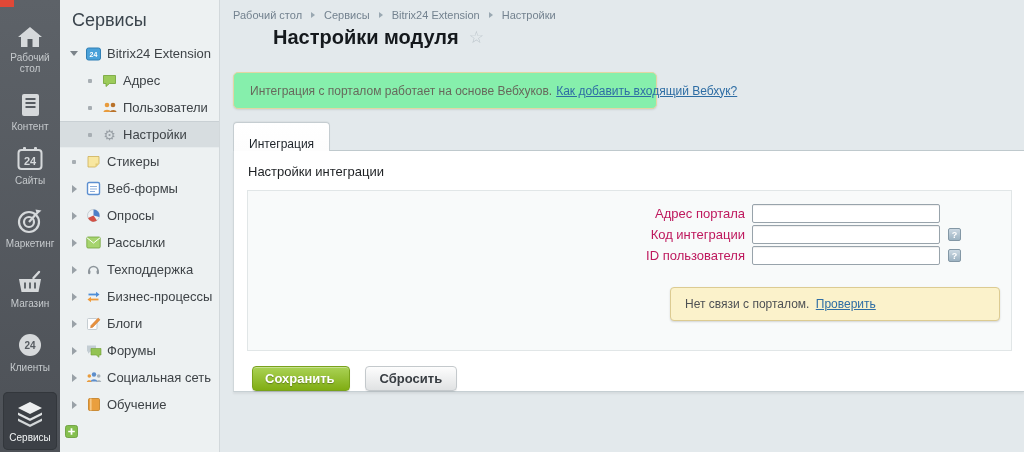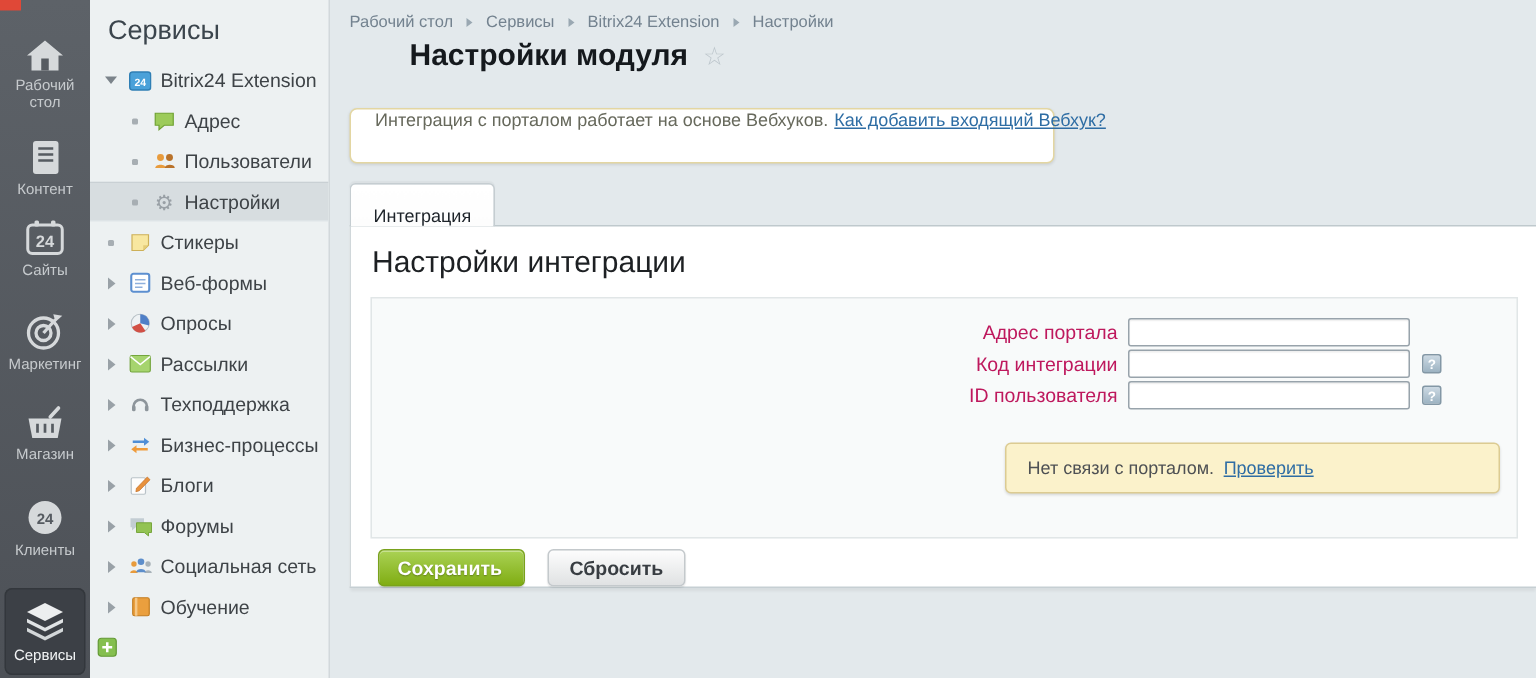--- a/index.html
+++ b/index.html
@@ -37,37 +37,37 @@
   #content { position:absolute; left:220px; top:0; right:0; height:452px; background:#e3e9ec; }
   .breadcrumb { position:absolute; left:13px; top:9px; display:flex; align-items:center;
                 font-size:11px; color:#73828f; }
   .bc-link { cursor:pointer; }
   .bc-sep { margin:0 9px; width:0; height:0; border-top:3.5px solid transparent;
             border-bottom:3.5px solid transparent; border-left:4.5px solid #9aa8b2; }
   .page-title { position:absolute; left:13px; top:26px; display:flex; align-items:center;
                 font-size:20px; font-weight:bold; color:#15191d;margin-left:40px; }
   .star { margin-left:10px; color:#bdc6cc; font-size:17px; font-weight:normal; cursor:pointer; }
 
-  .notice { position:absolute; left:13px; top:72px; width:470px; height:37px;
-            background:#ffffff; border:1px solid #e3d6a2; border-radius:5px;
-            box-shadow:0 1px 2px rgba(0,0,0,.10); display:flex; 
+  .notice { position:absolute; left:13px; top:72px; width:424px; height:37px;
+            background:#86efac; border:1px solid #e3d6a2; border-radius:5px;
+            box-shadow:0 1px 2px rgba(0,0,0,.10); display:flex; align-items:center;
             padding:0 16px; font-size:12px; color:#67695c; white-space:nowrap; }
   .notice a, .statusbox a { color:#2e6da4; text-decoration:underline; cursor:pointer; }
   .notice a { margin-left:4px; }
 
   .tab { position:absolute; left:13px; top:122px; height:29px; z-index:2;
          background:linear-gradient(#ffffff,#fdfdfd); border:1px solid #c5cdd1; border-bottom:none;
          border-radius:4px 4px 0 0; padding:0 15px; display:flex; align-items:flex-end;
          font-size:12px; font-weight:normal; color:#1d2329; cursor:pointer;
          box-shadow:0 -1px 1px rgba(0,0,0,.04); }
 
   .panel { position:absolute; left:13px; top:150px; right:0; height:242px; background:#fff;
            border-top:1px solid #bfc9cd; border-left:1px solid #d0d7da;
            border-bottom:1px solid #c6cfd3; box-shadow:0 2px 2px rgba(0,0,0,.06); }
-  .panel-h2 { margin:13px 0 0 14px; font-size:20px; font-weight:normal; color:#1d2023; }
+  .panel-h2 { margin:13px 0 0 14px; font-size:13px; font-weight:normal; color:#1d2023; }
   .formbox { margin:11px 12px 0 13px; height:161px; background:#f8fafa;
              border:1px solid #e1e6e7; padding-top:12px; }
   .f-row { height:21px; display:flex; align-items:center; }
   .f-label { width:504px; text-align:right; padding-right:7px; font-size:13px; color:#be185d; flex:none; }
   .f-input { width:188px; height:19px; border:1px solid #98a3ab; border-radius:2px; background:#fff;
              font-size:12px; padding:0 4px; box-shadow:inset 0 1px 1px rgba(0,0,0,.07);
              font-family:"Liberation Sans",sans-serif; }
   .help { width:13px; height:13px; margin-left:8px; border-radius:2px; flex:none;
           background:linear-gradient(#ccd9e3,#9db3c2); border:1px solid #8397a5; color:#fff;
           font-size:9px; font-weight:bold; display:flex; align-items:center; justify-content:center; cursor:pointer; }

